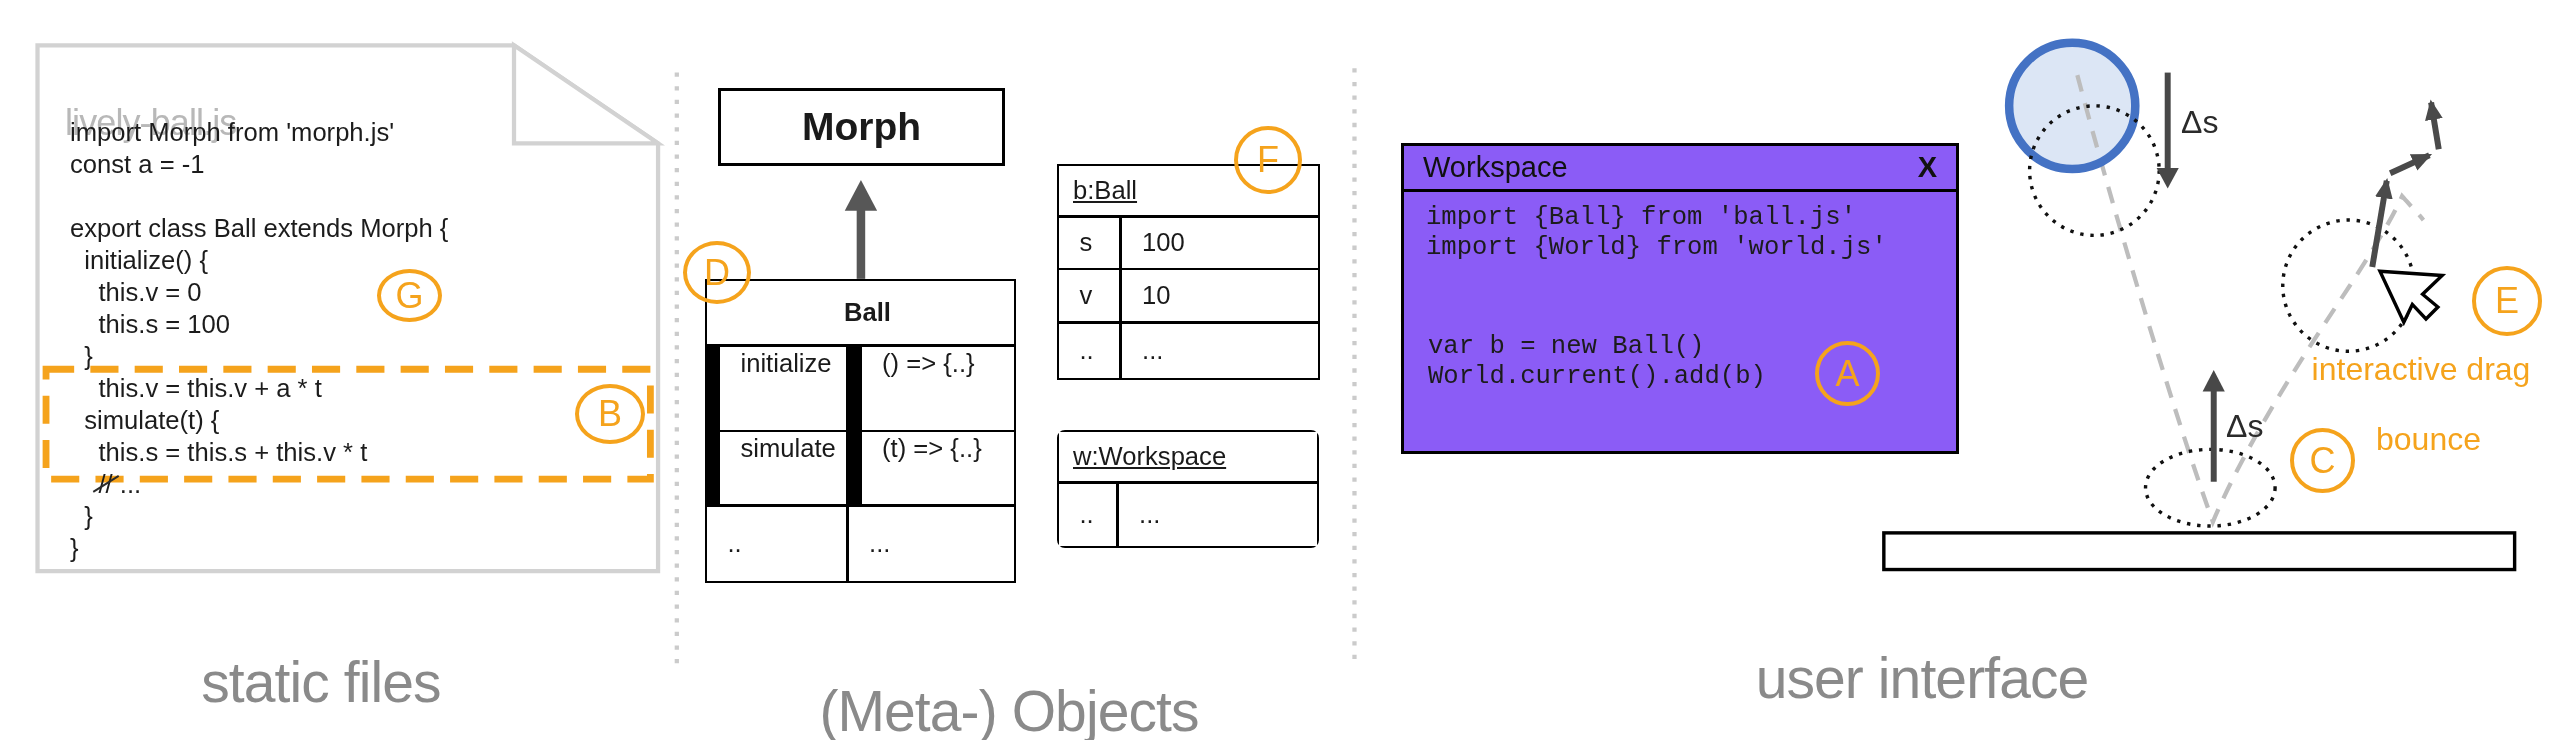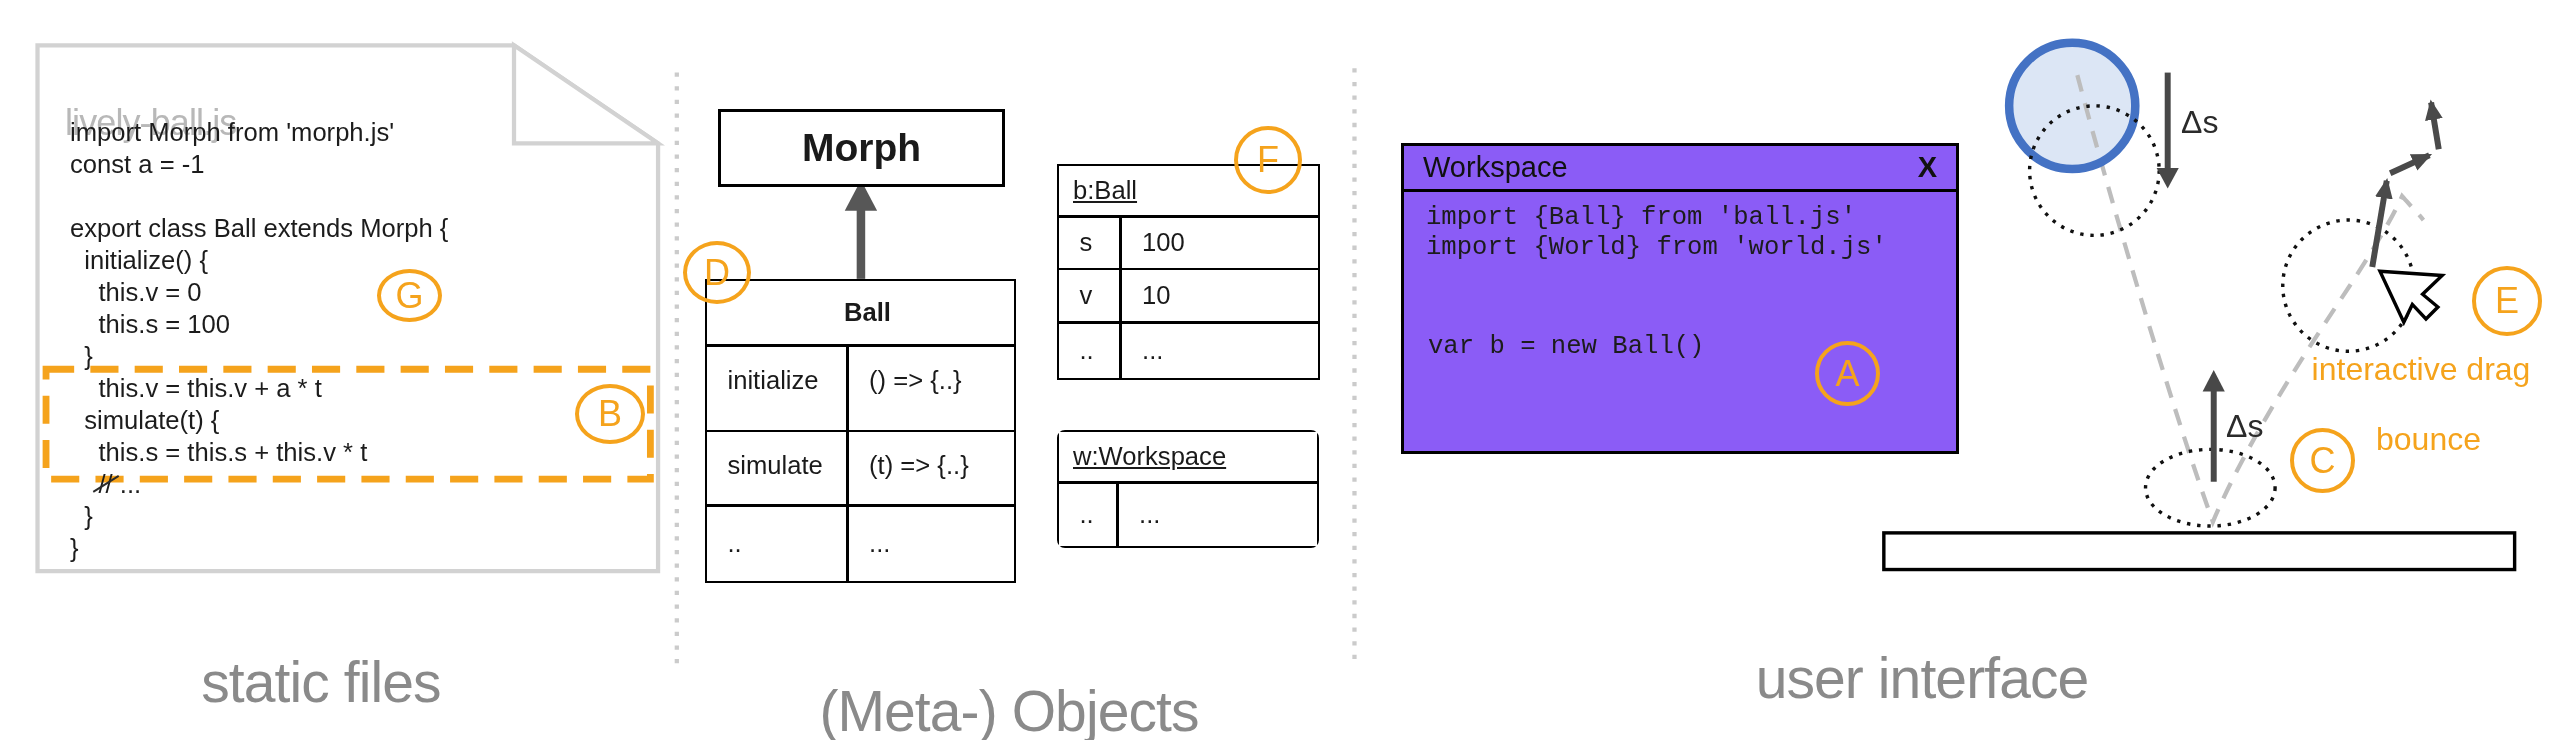--- a/index.html
+++ b/index.html
@@ -20,30 +20,30 @@
         border-top:2.6px solid #2b2b2b;transform:rotate(-32deg);}
 
   
   .section-label{font-size:57px;color:#8a8a8a;letter-spacing:-0.9px;}
 
   
   .badge{display:flex;align-items:center;justify-content:center;border:4.3px solid #F5A31C;
          border-radius:50%;color:#F5A31C;font-size:36px;box-sizing:border-box;background:transparent;}
 
   
-  .morph-box{left:718px;top:109px;width:287px;height:78px;border:3.4px solid #000;
+  .morph-box{left:718px;top:88px;width:287px;height:78px;border:3.4px solid #000;
          box-sizing:border-box;display:flex;align-items:center;justify-content:center;
          font-size:39px;font-weight:bold;color:#1a1a1a;background:#fff;}
 
   
   .tbl{box-sizing:border-box;border:2.6px solid #000;background:#000;display:grid;gap:2.6px;z-index:2;}
   .tbl .cell{background:#fff;display:flex;align-items:center;padding-left:20.5px;
          box-sizing:border-box;font-size:25.6px;color:#1a1a1a;overflow:hidden;}
   .tbl .head{grid-column:1/3;padding-left:14px;}
-  .tbl .top{align-items:flex-start;padding-top:19px;}
+  .tbl .top{align-items:flex-start;padding-top:2px;margin-left:13px;}
   .classhead{justify-content:center;padding-left:0;font-weight:bold;font-size:36px;}
   .underhead{font-size:26.4px;padding-left:19px;}
   .underhead span{text-decoration:underline;}
   #ball-table{left:705px;top:279px;width:311px;height:304px;
          grid-template-columns:139px 1fr;grid-template-rows:63px 83px 72px 1fr;}
   #b-ball-table{left:1057px;top:164px;width:263px;height:216px;
          grid-template-columns:60px 1fr;grid-template-rows:49px 50px 51px 1fr;}
   #w-workspace-table{left:1057px;top:430px;width:262px;height:118px;
          grid-template-columns:57px 1fr;grid-template-rows:49px 1fr;border-radius:8px;}
 
@@ -175,20 +175,21 @@
     <div class="ws-titlebar">
       <span class="ws-title">Workspace</span>
       <span class="ws-close">X</span>
     </div>
     <div class="ws-code ws-imports">
       <div>import {Ball} from 'ball.js'</div>
       <div>import {World} from 'world.js'</div>
     </div>
     <div class="ws-code ws-eval">
       <div>var b = new Ball()</div>
+      <div>World.current().add(b)</div>
     </div>
   </div>
 
   <div class="abs badge" style="left:1815px;top:341px;width:65px;height:65px;">A</div>
 
   <div class="abs vctr ds-label" style="left:2181px;top:122px;">Δs</div>
   <div class="abs vctr ds-label" style="left:2226px;top:426px;">Δs</div>
 
   <div class="abs badge" style="left:2290px;top:428px;width:65px;height:65px;">C</div>
   <div class="abs vctr orange-label" style="left:2376px;top:439px;">bounce</div>

